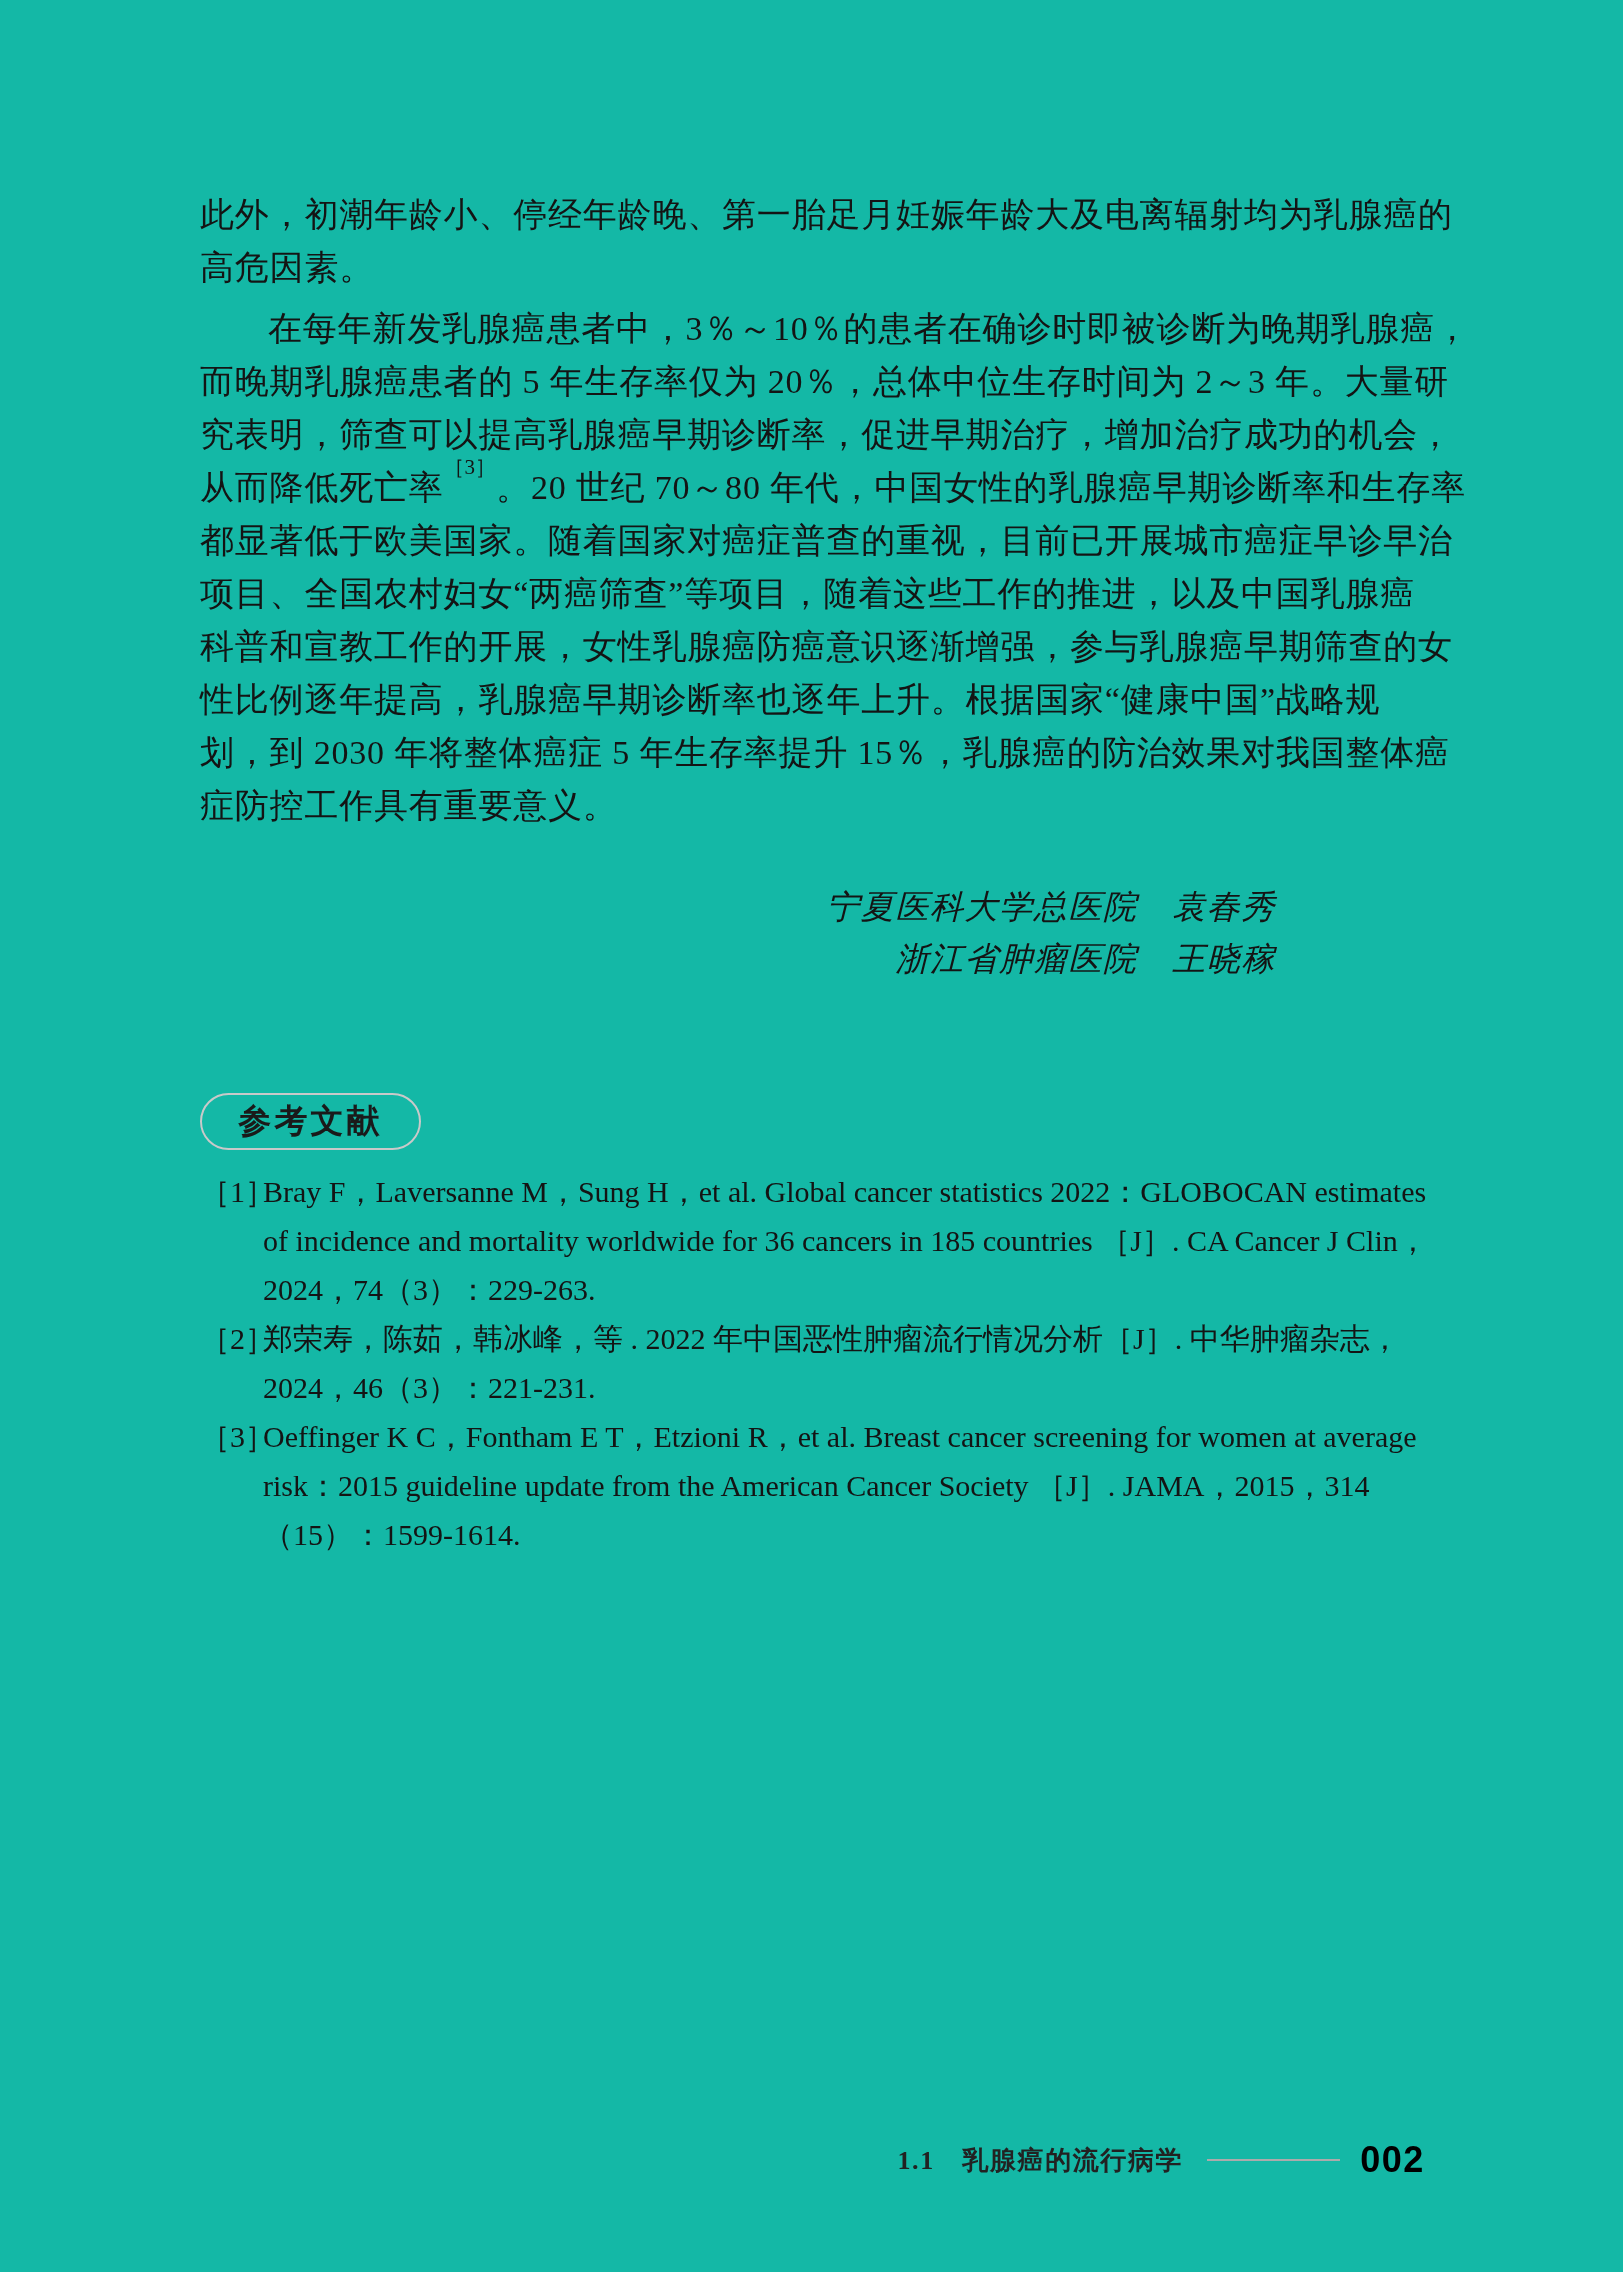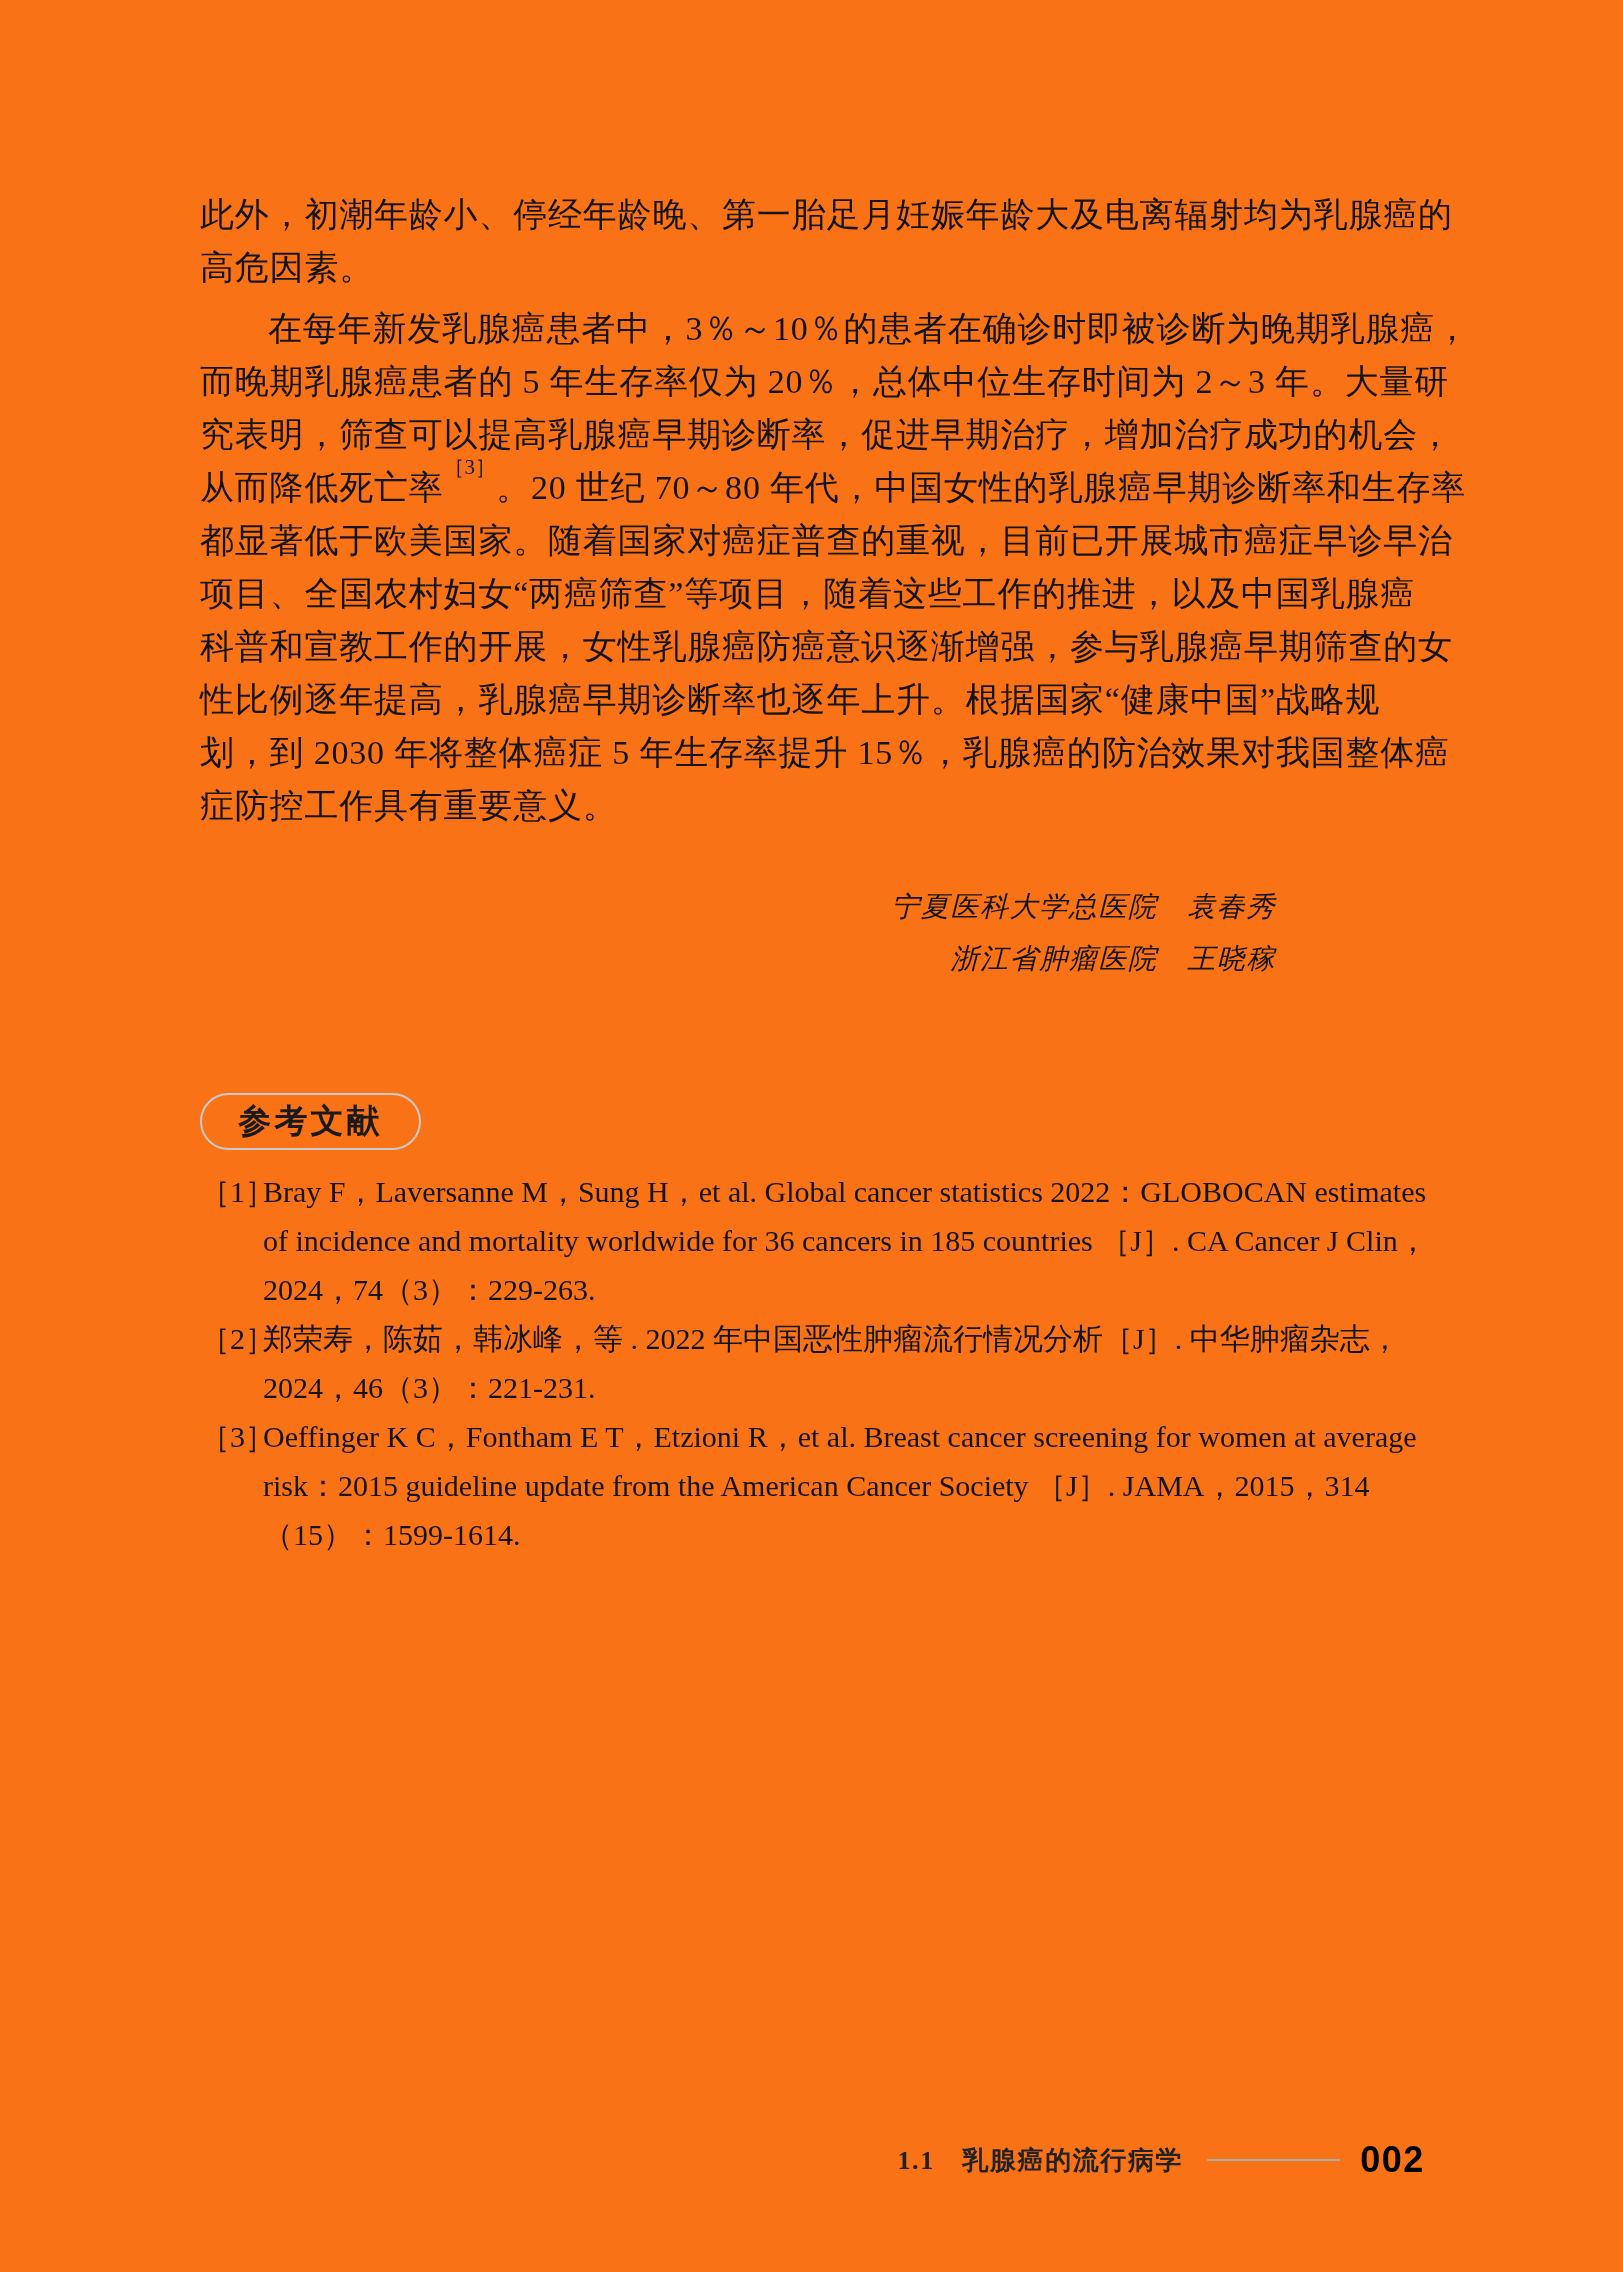--- a/index.html
+++ b/index.html
@@ -1,20 +1,20 @@
 <!DOCTYPE html>
 <html style="font-size:12.6px"><head>
 <meta charset="utf-8">
 <style>
   html, body { margin: 0; padding: 0; background: #ffffff; }
   .page {
     position: relative;
     width: 1623px;
     height: 2273px;
-    background: #f97316;
+    background: #14b8a6;
     font-family: "Liberation Serif", "DejaVu Serif", serif;
     color: #141414;
     overflow: hidden;
   }
   .body-block {
     position: absolute;
     left: 200px;
     width: 1225px;
   }
   .bline {
@@ -35,21 +35,21 @@
   }
   .attribution {
     top: 881px;
     text-align: right;
     padding-right: 149px;
     box-sizing: border-box;
     font-style: italic;
     font-family: "Liberation Serif", "DejaVu Serif", serif;
   }
   .attr-line {
-    font-size: 28px;
+    font-size: 33px;
     line-height: 52px;
     letter-spacing: 1.6px;
   }
   .refs-pill {
     position: absolute;
     left: 200px;
     top: 1093px;
     width: 221px;
     height: 57px;
     border: 2.4px solid #c9c9c9;

